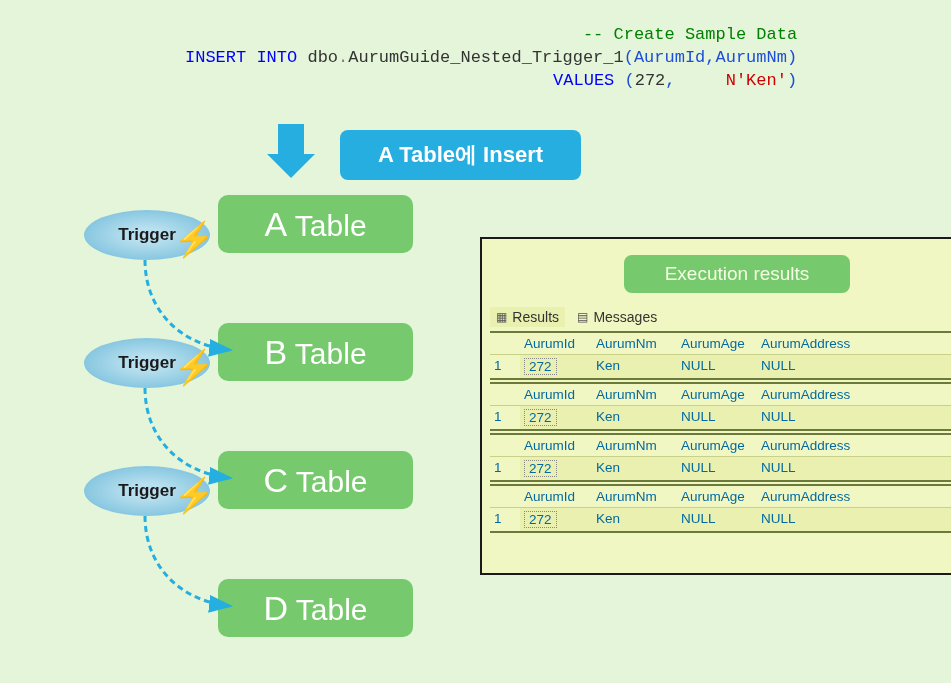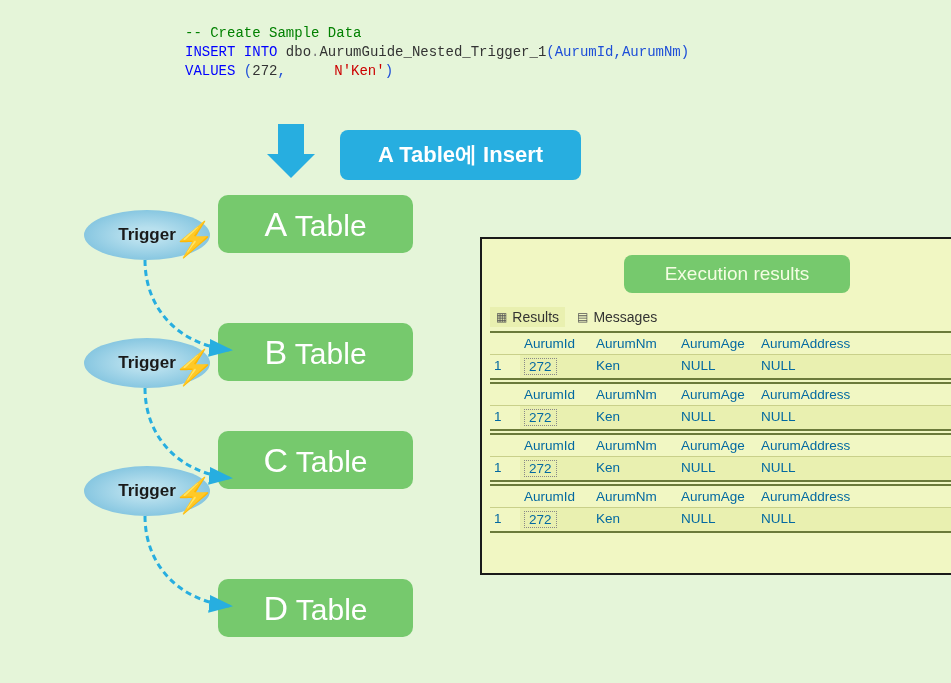--- a/index.html
+++ b/index.html
@@ -9,23 +9,24 @@
     background: #e5f5d9;
     font-family: Arial, sans-serif;
     position: relative;
     overflow: hidden;
   }
   .code-block {
     position: absolute;
     left: 185px;
     top: 24px;
     font-family: 'Consolas', 'Courier New', monospace;
-    font-size: 14px;
+    font-size: 17px;
     line-height: 1.35;
     color: #333;
+    text-align: right;
   }
   .code-comment { color: #008000; }
   .code-keyword { color: #0000ff; }
   .code-dot { color: #808080; }
   .code-string { color: #cc0000; margin-left: 40px; }
   .code-paren { color: #1d4ed8; }
 
   .arrow-down {
     position: absolute;
     left: 267px;
@@ -64,21 +65,21 @@
     font-size: 30px;
     text-align: center;
     border-radius: 10px;
     width: 195px;
     height: 58px;
     line-height: 58px;
   }
   .table-box .big { font-size: 34px; }
   .tb-a { left: 218px; top: 195px; }
   .tb-b { left: 218px; top: 323px; }
-  .tb-c { left: 218px; top: 431px; }
+  .tb-c { left: 218px; top: 451px; }
   .tb-d { left: 218px; top: 579px; }
 
   .trigger-ellipse {
     position: absolute;
     width: 126px;
     height: 50px;
     background: radial-gradient(ellipse at center, #b8e0ee 20%, #6bb8d9 100%);
     border-radius: 50%;
     line-height: 50px;
     text-align: center;

